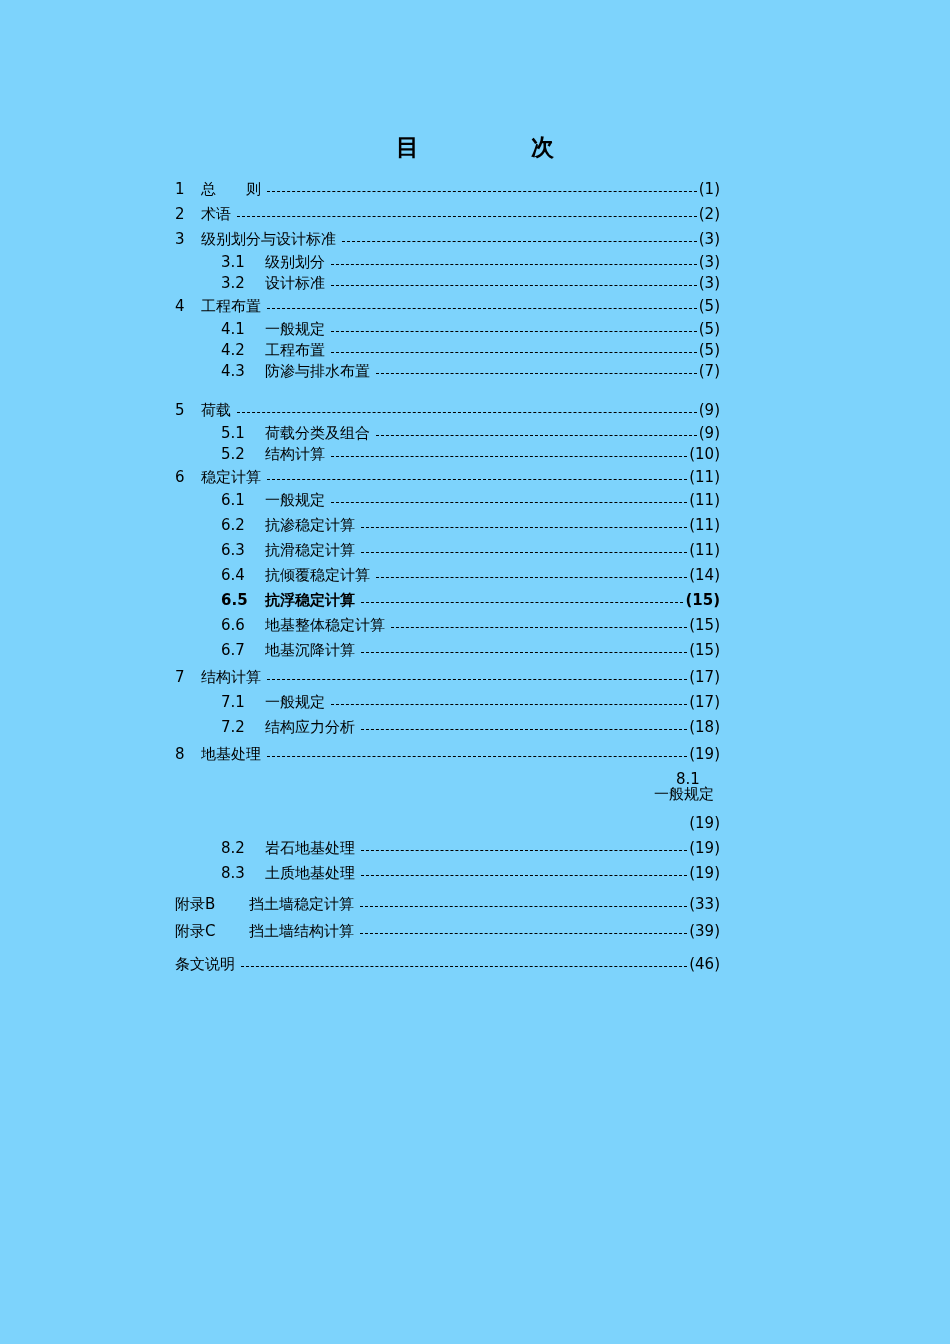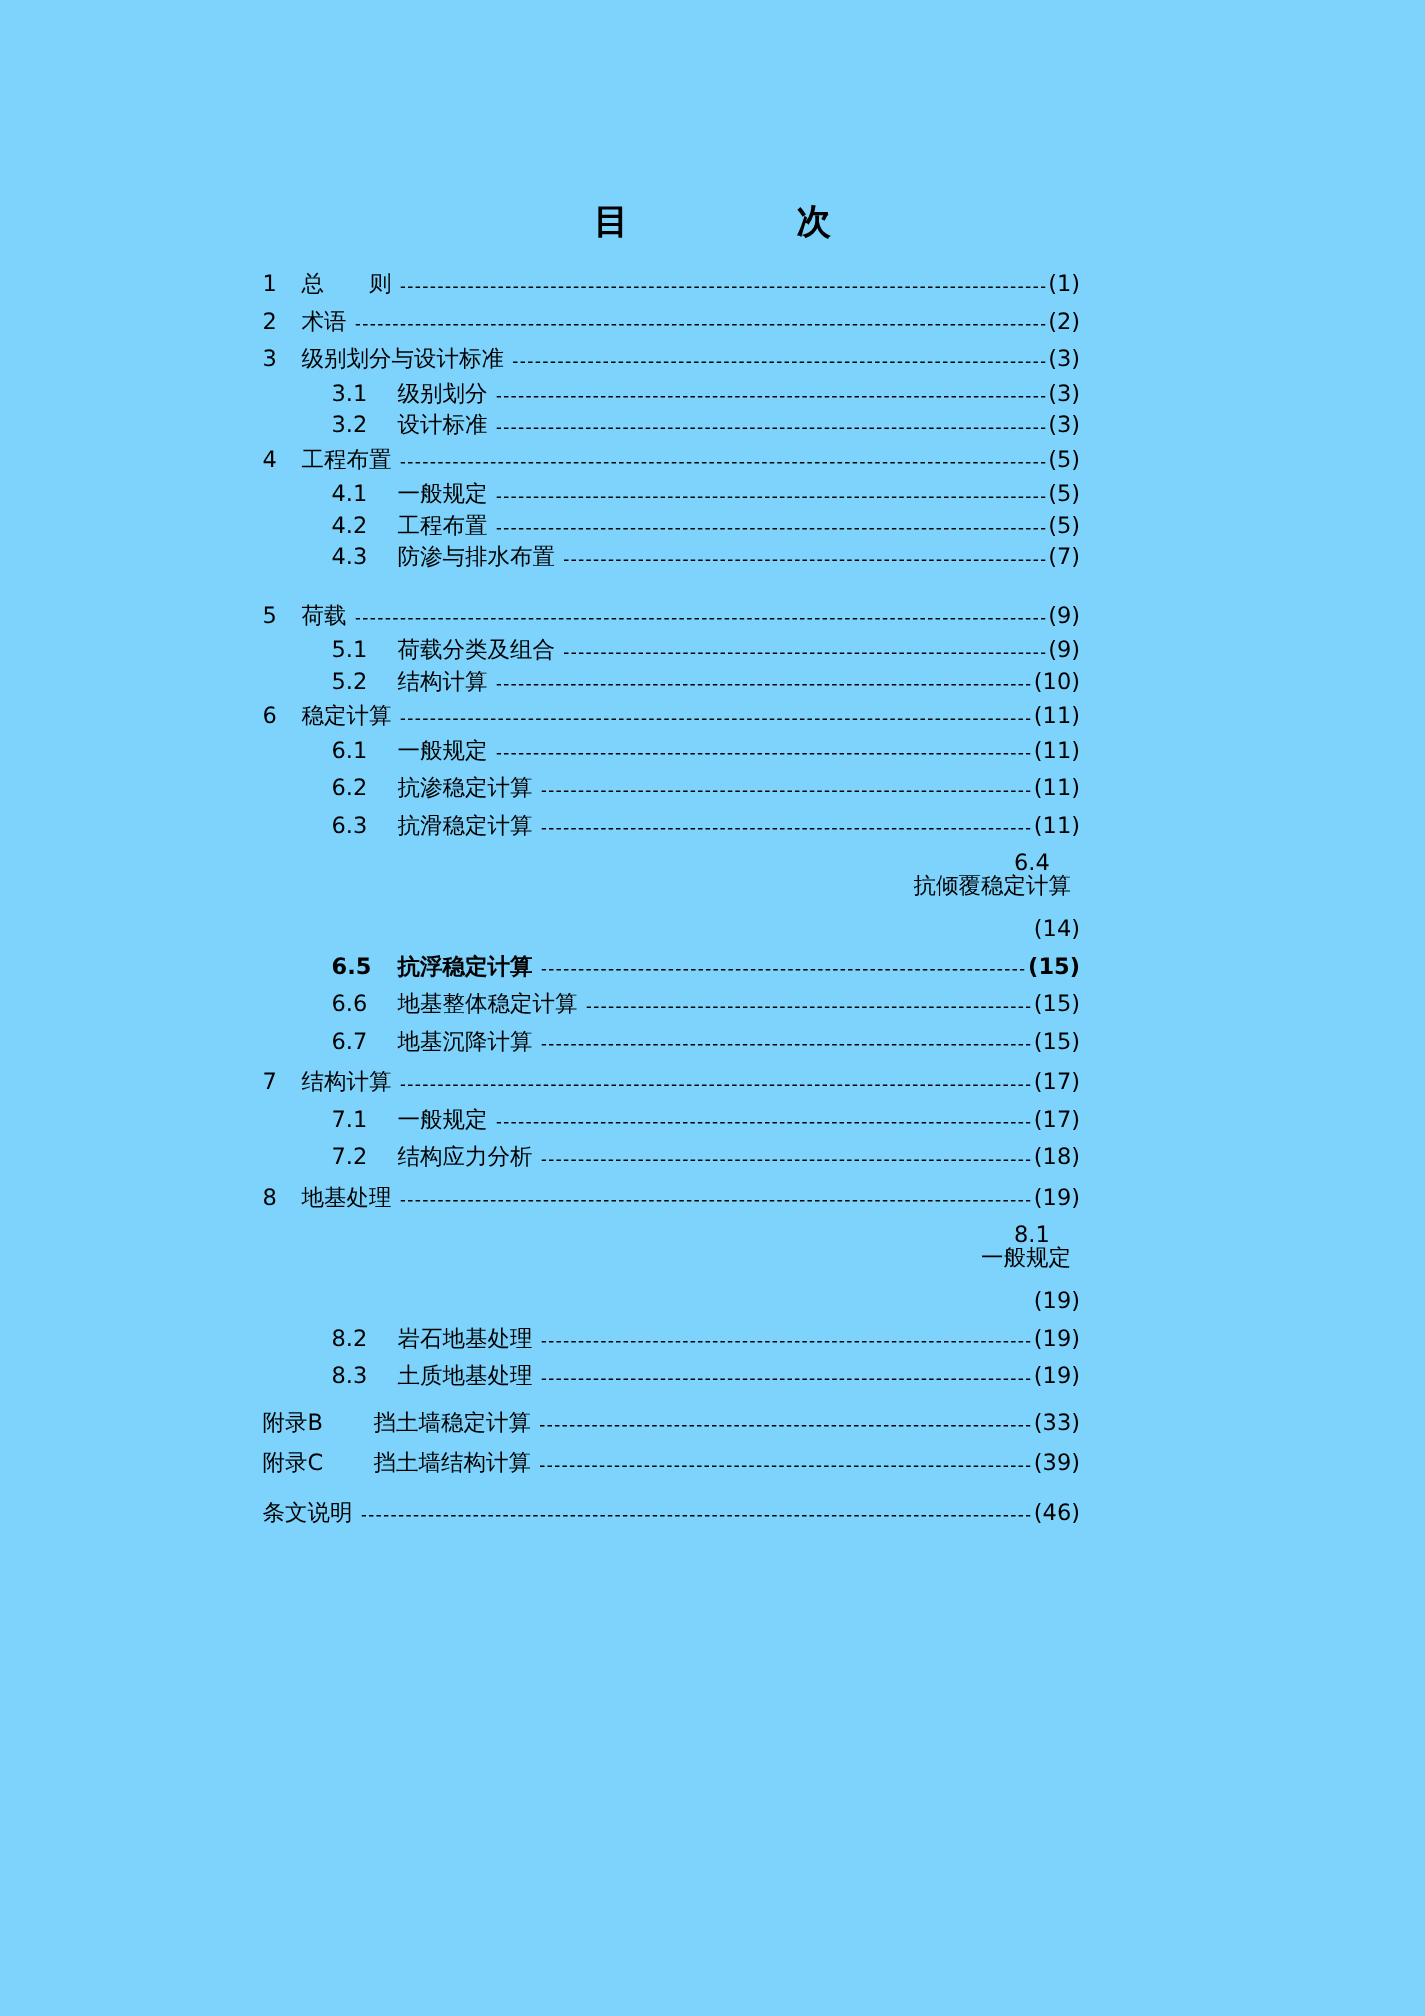--- a/index.html
+++ b/index.html
@@ -168,21 +168,21 @@
         <span class="label">抗渗稳定计算</span>
         <span class="leader"></span>
         <span class="pg">(11)</span>
       </div>
       <div class="toc-row" style="margin-bottom: 10px; padding-left: 46px;">
         <span class="num" style="width: 44px;">6.3</span>
         <span class="label">抗滑稳定计算</span>
         <span class="leader"></span>
         <span class="pg">(11)</span>
       </div>
-      <div class="toc-row" style="margin-bottom: 10px; padding-left: 46px; flex-direction: column;">
+      <div class="toc-row" style="margin-bottom: 10px; padding-left: 46px;">
         <span class="num" style="width: 44px;">6.4</span>
         <span class="label">抗倾覆稳定计算</span>
         <span class="leader"></span>
         <span class="pg">(14)</span>
       </div>
       <div class="toc-row" style="margin-bottom: 10px; padding-left: 46px; font-weight: bold;">
         <span class="num" style="width: 44px;">6.5</span>
         <span class="label">抗浮稳定计算</span>
         <span class="leader"></span>
         <span class="pg">(15)</span>

